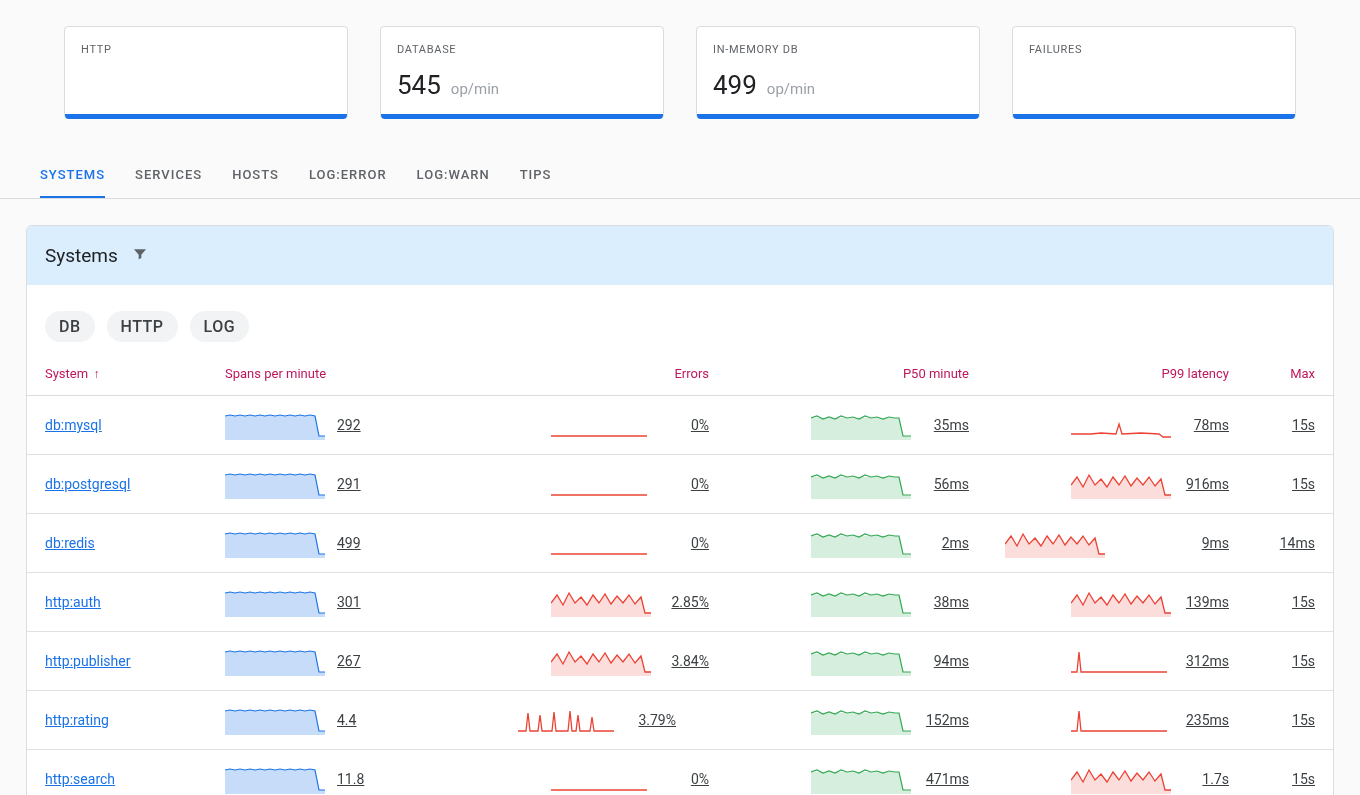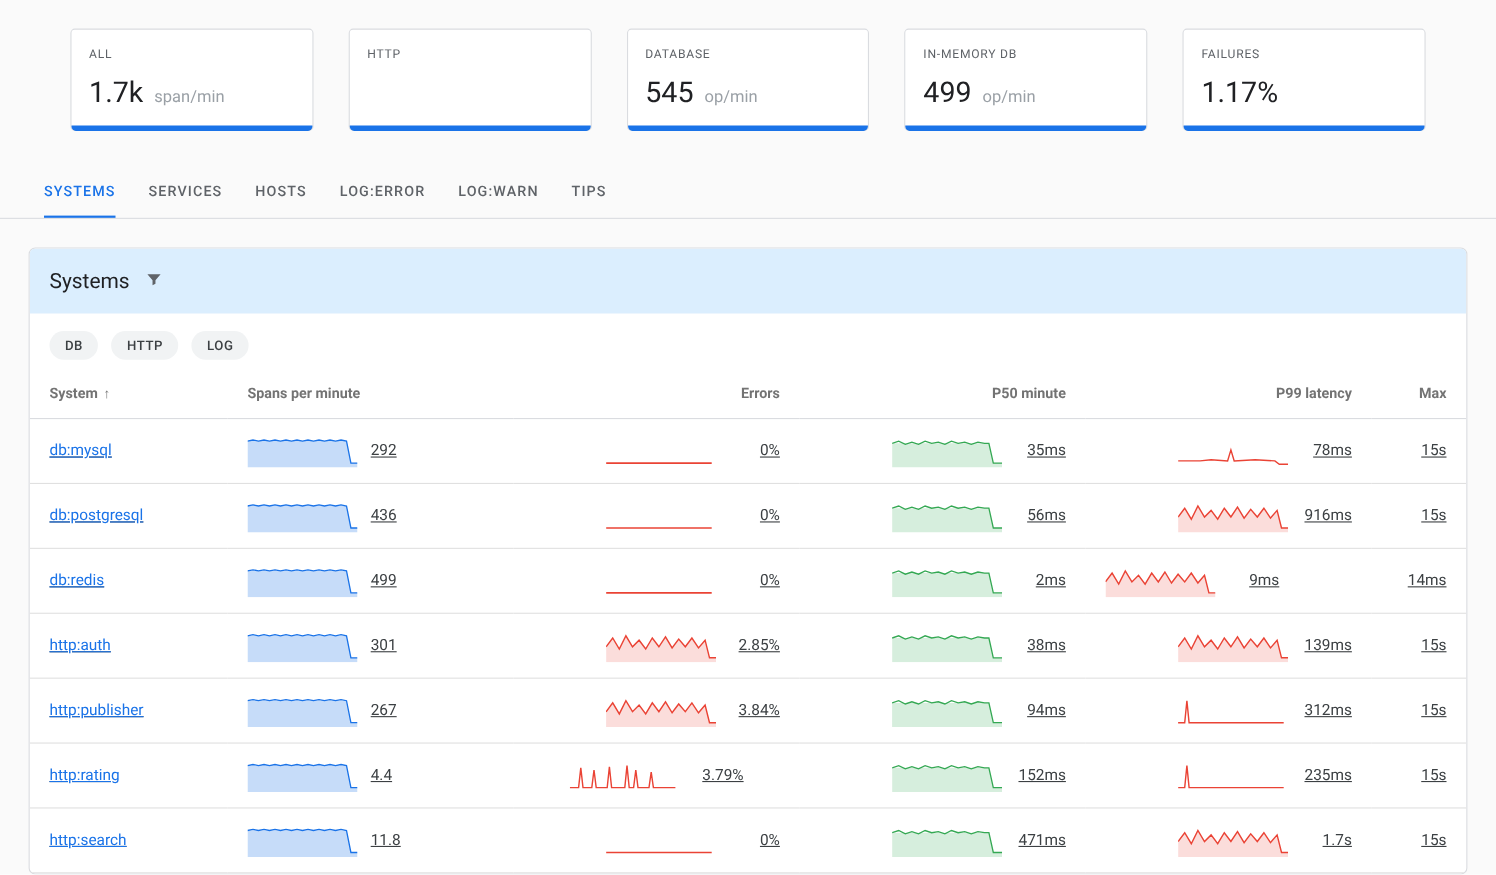--- a/index.html
+++ b/index.html
@@ -90,40 +90,41 @@
     display:flex;align-items:center;gap:14px;
     font-size:19px;
   }
   .filter-icon svg{width:16px;height:16px;fill:#5f6368}
 
   .chips{display:flex;gap:12px;padding:16px 18px 10px 18px}
   .chip{
     background:var(--chip-bg);
     border-radius:16px;
     padding:6px 14px;
-    font-size:12px;
+    font-size:16px;
     letter-spacing:.5px;
     color:#3c4043;
     cursor:pointer;
     font-weight:500;
+    margin-top:10px;
   }
 
   
   table.data{width:100%;border-collapse:collapse;table-layout:fixed}
   table.data col.c-sys{width:180px}
   table.data col.c-spm{width:260px}
   table.data col.c-err{width:260px}
   table.data col.c-p50{width:260px}
   table.data col.c-p99{width:260px}
   table.data col.c-max{width:auto}
   table.data thead th{
     text-align:left;
-    font-weight:700;
+    font-weight:400;
     font-size:13px;
-    color:#737373;
+    color:#be185d;
     padding:14px 18px;
     border-bottom:1px solid var(--border);
     white-space:nowrap;
   }
   table.data thead th.right{text-align:right}
   table.data tbody td{
     padding:14px 18px;
     border-bottom:1px solid var(--row-border);
     vertical-align:middle;
     font-size:14px;
@@ -143,49 +144,39 @@
   .spark-green path.line{stroke:#34a853;stroke-width:1.2;fill:none}
   .spark-red path.fill{fill:rgba(234,67,53,.18)}
   .spark-red path.line{stroke:#ea4335;stroke-width:1.3;fill:none}
   .spark-red-flat line{stroke:#ea4335;stroke-width:1.5}
 
 </style>
 </head>
 <body>
 
 <div class="cards" id="cards-container">
-    <div class="card">
-      <div class="label">ALL</div>
-      <div class="value-row">
-        <span class="value">1.7k</span>
-        <span class="unit">span/min</span>
-      </div>
-    </div>
     <div class="card">
       <div class="label">HTTP</div>
     </div>
     <div class="card">
       <div class="label">DATABASE</div>
       <div class="value-row">
         <span class="value">545</span>
         <span class="unit">op/min</span>
       </div>
     </div>
     <div class="card">
       <div class="label">IN-MEMORY DB</div>
       <div class="value-row">
         <span class="value">499</span>
         <span class="unit">op/min</span>
       </div>
     </div>
     <div class="card">
       <div class="label">FAILURES</div>
-      <div class="value-row">
-        <span class="value">1.17%</span>
-      </div>
     </div>
   </div>
 
 <div class="tabbar">
   <div class="tabs" id="tabs-container">
       <div class="tab active">SYSTEMS</div>
       <div class="tab">SERVICES</div>
       <div class="tab">HOSTS</div>
       <div class="tab">LOG:ERROR</div>
       <div class="tab">LOG:WARN</div>
@@ -271,21 +262,21 @@
           <td class="right"><span>15s</span></td>
         </tr>
         <tr>
           <td><a class="sys-link" href="#">db:postgresql</a></td>
           <td>
             <div class="metric">
               <svg class="spark spark-blue" viewBox="0 0 100 30">
                 <path class="fill" d="M0,6 L90,6 L94,26 L100,26 L100,30 L0,30 Z"></path>
                 <path class="line" d="M0,6 L5,5 L10,6 L15,5 L20,6 L25,5 L30,6 L35,5 L40,6 L45,5 L50,6 L55,5 L60,6 L65,5 L70,6 L75,5 L80,6 L85,5 L90,6 L94,26 L100,26"></path>
               </svg>
-              <span class="num">436</span>
+              <span class="num">291</span>
             </div>
           </td>
           <td class="right">
             <div class="metric" style="justify-content:flex-end">
               <svg class="spark spark-red-flat" viewBox="0 0 100 30">
                 <line x1="0" y1="26" x2="96" y2="26"></line>
               </svg>
               <span class="num">0%</span>
             </div>
           </td>
@@ -331,21 +322,21 @@
           <td class="right">
             <div class="metric" style="justify-content:flex-end">
               <svg class="spark spark-green" viewBox="0 0 100 30">
                 <path class="fill" d="M0,8 L88,8 L92,26 L100,26 L100,30 L0,30 Z"></path>
                 <path class="line" d="M0,8 L6,6 L12,9 L18,7 L24,9 L30,6 L36,8 L42,7 L48,9 L54,6 L60,8 L66,7 L72,9 L78,7 L84,8 L88,8 L92,26 L100,26"></path>
               </svg>
               <span class="num">2ms</span>
             </div>
           </td>
           <td class="right">
-            <div class="metric" style="justify-content:flex-start">
+            <div class="metric" style="justify-content:space-between">
               <svg class="spark spark-red" viewBox="0 0 100 30">
                 <path class="fill" d="M0,16 L6,8 L12,18 L18,6 L24,16 L30,10 L36,18 L42,8 L48,16 L54,7 L60,17 L66,9 L72,16 L78,8 L84,17 L90,10 L94,26 L100,26 L100,30 L0,30 Z"></path>
                 <path class="line" d="M0,16 L6,8 L12,18 L18,6 L24,16 L30,10 L36,18 L42,8 L48,16 L54,7 L60,17 L66,9 L72,16 L78,8 L84,17 L90,10 L94,26 L100,26"></path>
               </svg>
               <span class="num">9ms</span>
             </div>
           </td>
           <td class="right"><span>14ms</span></td>
         </tr>
         <tr>

